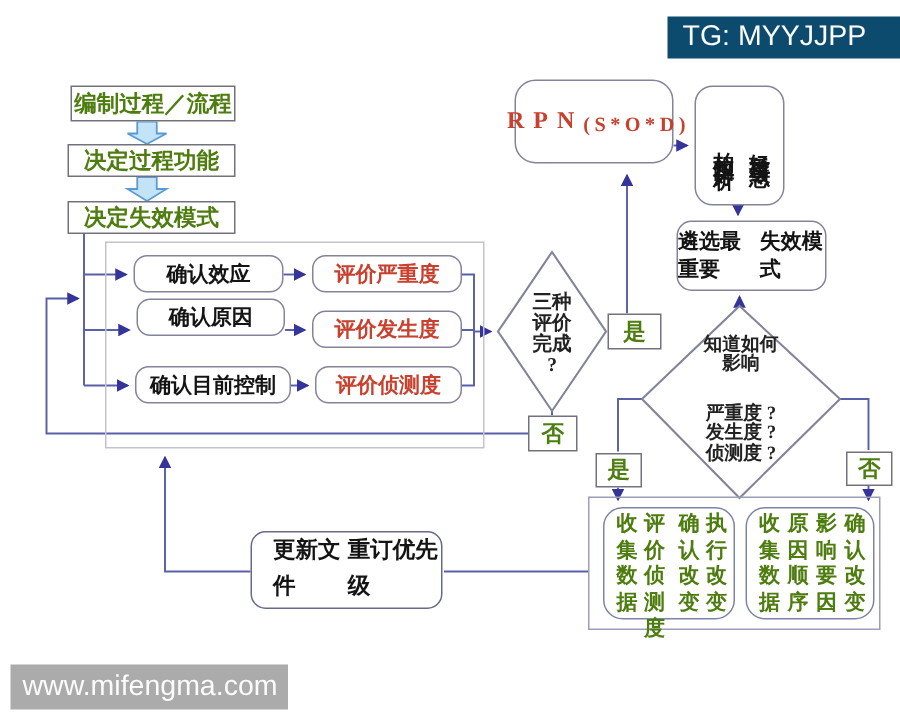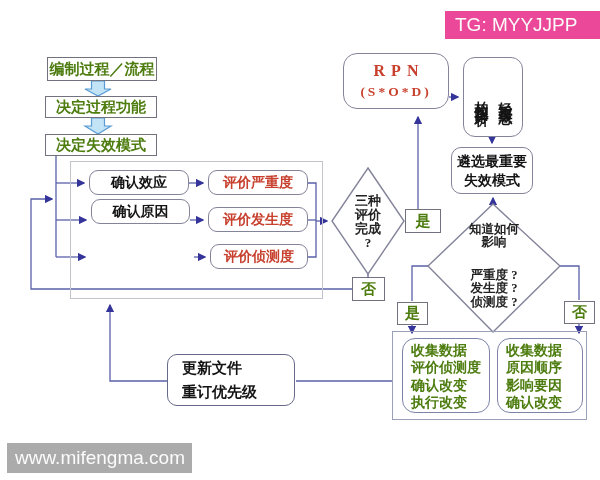--- a/index.html
+++ b/index.html
@@ -16,21 +16,21 @@
   .dtext { display:flex; flex-direction:column; align-items:center; justify-content:center;
            text-align:center; font-weight:600; color:#222; pointer-events:none; }
   .d1 { font-size:13px; line-height:14px; }
   .d2 { font-size:12.5px; line-height:13.5px; }
   .d2 .gap { margin-top:19px; }
   .vwrap { flex-direction:row; gap:6px; padding:4px 0; }
   .vcol { writing-mode:vertical-rl; text-orientation:upright; font-size:14px;
           letter-spacing:3px; font-weight:600; }
   .rpn1 { font-size:16px; letter-spacing:6px; font-weight:700; padding-left:6px; }
   .rpn2 { font-size:13.5px; letter-spacing:3px; font-weight:700; margin-top:4px; }
-  .col { flex-direction:column; }
+  .col { flex-direction:row; }
   .leftalign { align-items:flex-start;border-radius:13px; }
   .update-box { font-size:15px; line-height:24px; padding-left:14px; }
   .action { font-size:14px; line-height:17.5px; padding-left:8px; padding-top:2px;
             border:1.4px solid #7d84a8; }
   .container1 { border:1px solid #c3c3cb; background:transparent; }
   .container2 { border:1.3px solid #9aa0b8; background:transparent; }
   .bar { color:#fbfbfb; font-family:"Liberation Sans","DejaVu Sans",sans-serif;
          display:flex; align-items:center; }
 </style>
 </head>
@@ -83,21 +83,21 @@
 
       <path d="M392,381 H296"></path>
 
       <path d="M167,381 L110,381 L110,305" marker-end="url(#ar)"></path>
     </g>
 
     <polygon points="368,168 404,221 368,274 332,221" fill="#ffffff" stroke="#83839a" stroke-width="1.4"></polygon>
     <polygon points="493,204 560,266 493,332 428,266" fill="#ffffff" stroke="#83839a" stroke-width="1.4"></polygon>
   </svg>
 
-  <div class="abs bar" style="left:445px; top:11px; width:155px; height:28px; background:#ec4899;
+  <div class="abs bar" style="left:445px; top:11px; width:155px; height:28px; background:#0c4a6e;
               font-size:19px; padding-left:10px;">
     <span>TG: MYYJJPP</span>
   </div>
 
   <div class="abs box" style="left:47px; top:57px; width:110px; height:24px;">
     <span>编制过程／流程</span>
   </div>
   <div class="abs box" style="left:45px; top:96px; width:112px; height:22px;">
     <span>决定过程功能</span>
   </div>
@@ -111,20 +111,23 @@
     <span>确认效应</span>
   </div>
   <div class="abs rbox red" style="left:208px; top:170px; width:100px; height:25px;">
     <span>评价严重度</span>
   </div>
   <div class="abs rbox" style="left:91px; top:199px; width:99px; height:25px;">
     <span>确认原因</span>
   </div>
   <div class="abs rbox red" style="left:208px; top:207px; width:100px; height:25px;">
     <span>评价发生度</span>
+  </div>
+  <div class="abs rbox" style="left:90px; top:244px; width:104px; height:25px;">
+    <span>确认目前控制</span>
   </div>
   <div class="abs rbox red" style="left:210px; top:244px; width:98px; height:25px;">
     <span>评价侦测度</span>
   </div>
 
   <div class="abs dtext d1" style="left:336px; top:176px; width:64px; height:92px;justify-content:center;">
     <span>三种</span>
     <span>评价</span>
     <span>完成</span>
     <span>?</span>
@@ -140,21 +143,21 @@
   <div class="abs rbox col red" style="left:343px; top:53px; width:106px; height:56px; border-radius:14px;">
     <span class="rpn1">RPN</span>
     <span class="rpn2">(S*O*D)</span>
   </div>
 
   <div class="abs rbox vwrap" style="left:463px; top:57px; width:60px; height:80px; border-radius:12px;">
     <span class="vcol">柏拉图分析</span>
     <span class="vcol">轻重缓急</span>
   </div>
 
-  <div class="abs rbox col" style="left:451px; top:147px; width:82px; height:47px; line-height:19px; border-radius:10px;">
+  <div class="abs rbox col" style="left:451px; top:147px; width:100px; height:47px; line-height:19px; border-radius:10px;">
     <span>遴选最重要</span>
     <span>失效模式</span>
   </div>
 
   <div class="abs dtext d2 red" style="left:438px; top:214px; width:112px; height:104px;">
     <span>知道如何</span>
     <span>影响</span>
     <span class="gap">严重度 ?</span>
     <span>发生度 ?</span>
     <span>侦测度 ?</span>

